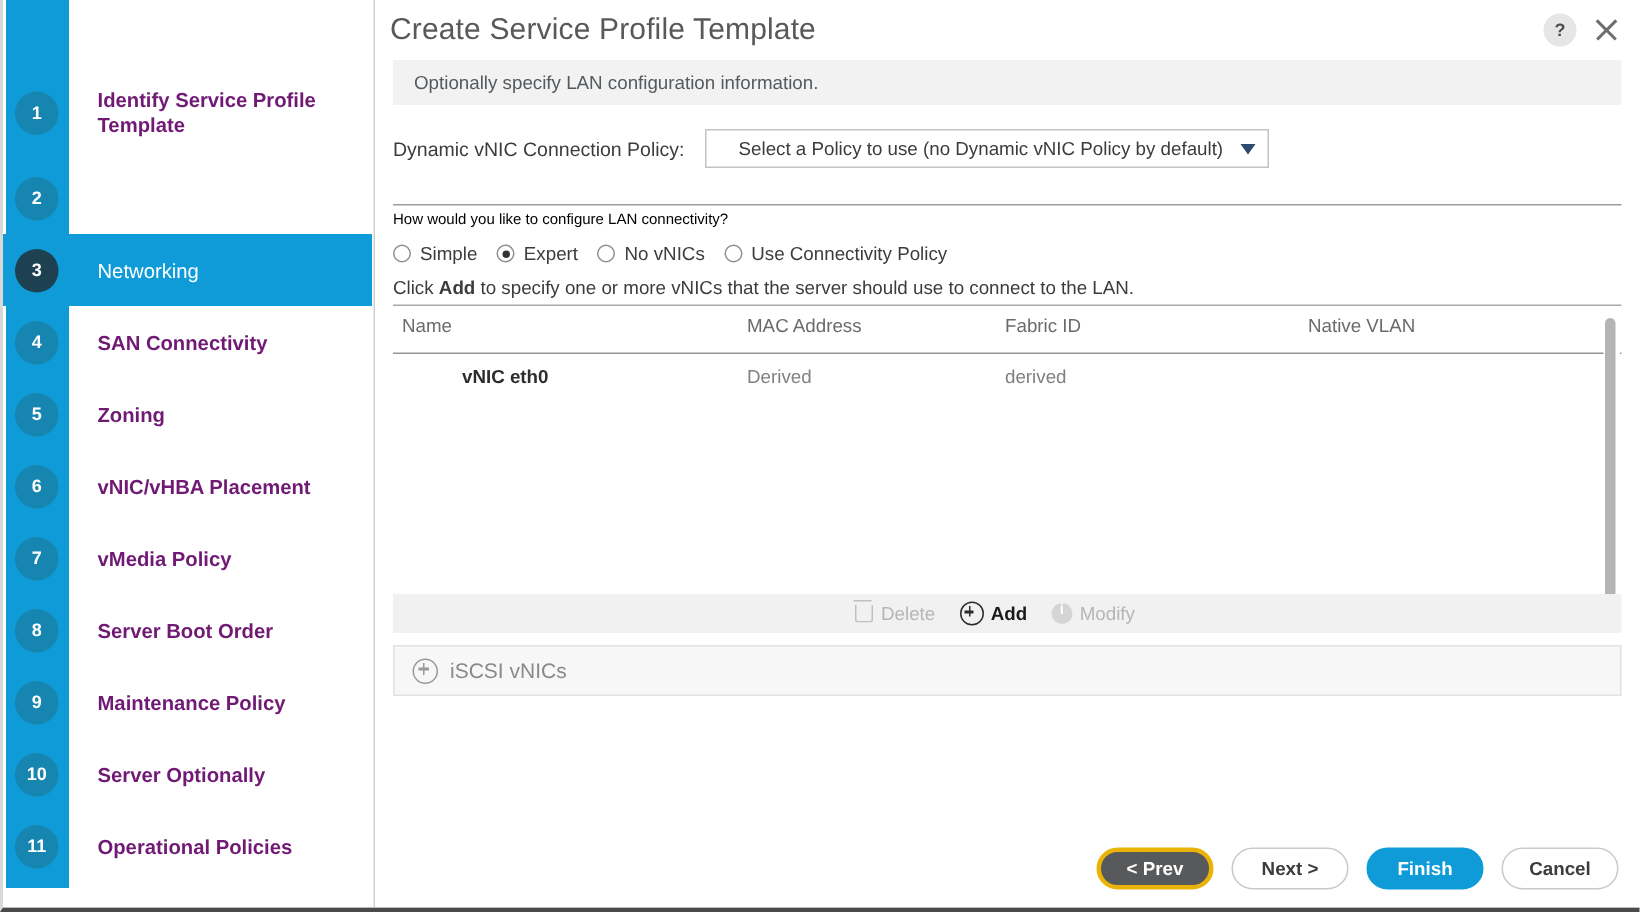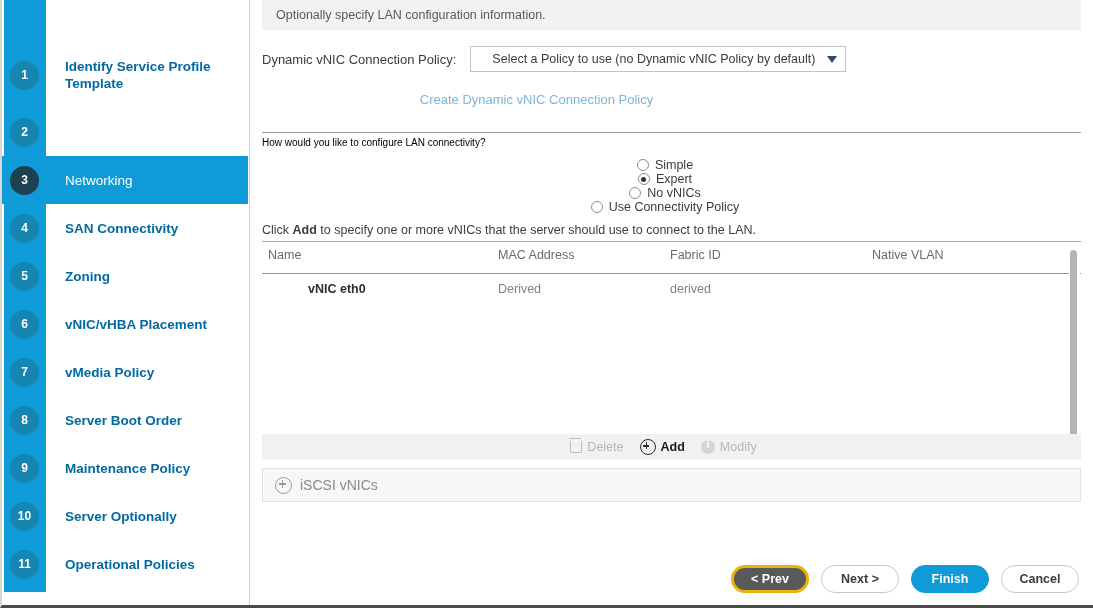--- a/index.html
+++ b/index.html
@@ -76,21 +76,21 @@
     justify-content: center;
     box-sizing: border-box;
   }
   .step.active .step-badge {
     background: #1d4150;
   }
   .step-label {
     margin-left: 63px;
     font-size: 13.5px;
     font-weight: bold;
-    color: #0369a1;
+    color: #701a75;
     line-height: 17px;
     width: 170px;
   }
   .step.active .step-label {
     color: #ffffff;
     font-weight: normal;
   }
   .step.tall { height: 66px; }
 
   
@@ -223,21 +223,20 @@
     font-size: 10px;
     color: #000000;
     margin-top: 4px;
   }
 
   .radios {
     display: flex;
     align-items: center;
     margin-top: 10px;
     gap: 0px;
-    flex-direction: column;
   }
   .radio-item {
     display: flex;
     align-items: center;
     margin-right: 13px;
     cursor: pointer;
   }
   .radio-dot {
     width: 12px;
     height: 12px;
@@ -530,36 +529,40 @@
       <div class="step">
         <div class="step-badge">11</div>
         <div class="step-label">Operational Policies</div>
       </div>
 
     </div>
   </div>
 
   <div class="content">
 
+    <div class="titlebar">
+      <div class="dialog-title">Create Service Profile Template</div>
+      <div class="title-actions">
+        <div class="help-btn">?</div>
+        <div class="close-btn"></div>
+      </div>
+    </div>
 
     <div class="subtitle-bar">Optionally specify LAN configuration information.</div>
 
     <div class="body-area">
 
       <div class="row-policy">
         <div class="policy-label">Dynamic vNIC Connection Policy:</div>
         <div class="policy-select">
           <span>Select a Policy to use (no Dynamic vNIC Policy by default)</span>
           <span class="caret"></span>
         </div>
       </div>
 
-      <div class="link-row">
-        <span class="link">Create Dynamic vNIC Connection Policy</span>
-      </div>
 
       <div class="divider"></div>
 
       <div class="question">How would you like to configure LAN connectivity?</div>
 
       <div class="radios">
         <div class="radio-item">
           <span class="radio-dot"></span>
           <span class="radio-label">Simple</span>
         </div>

